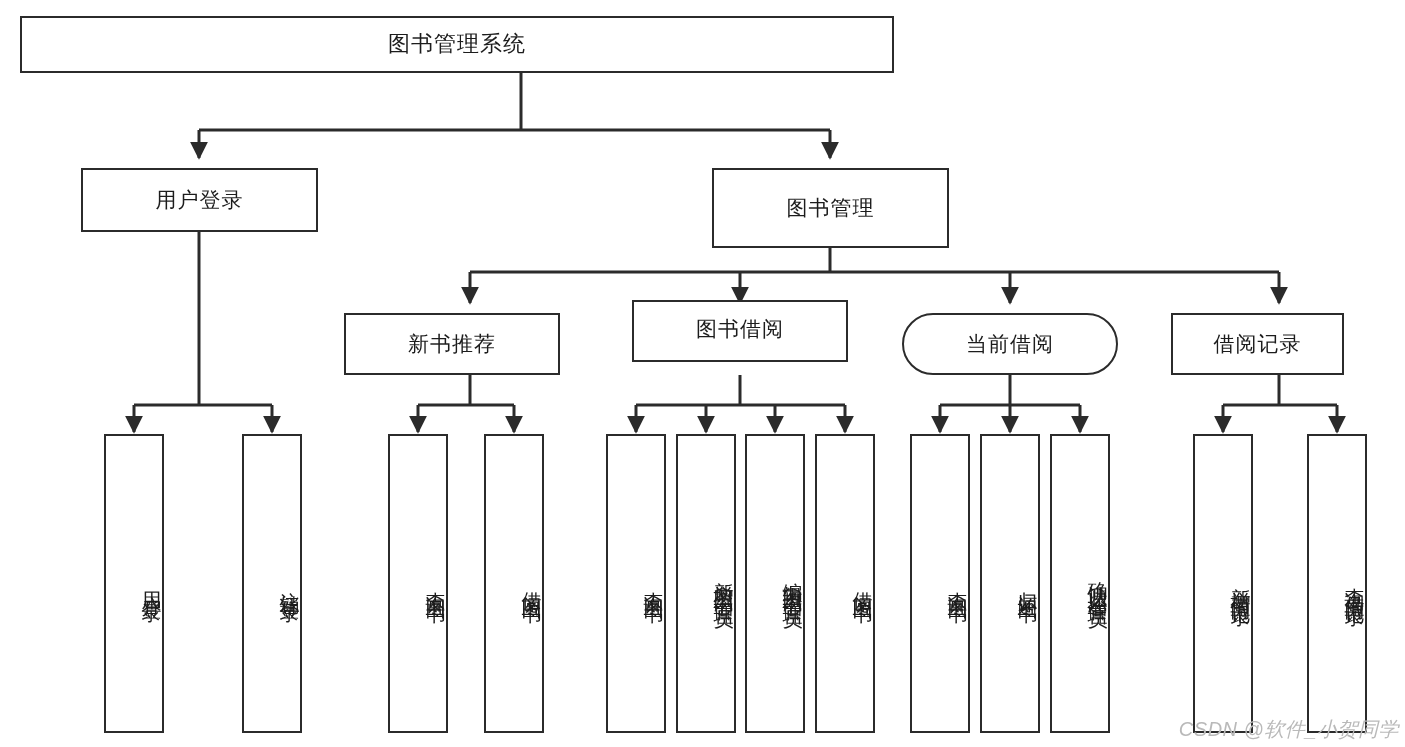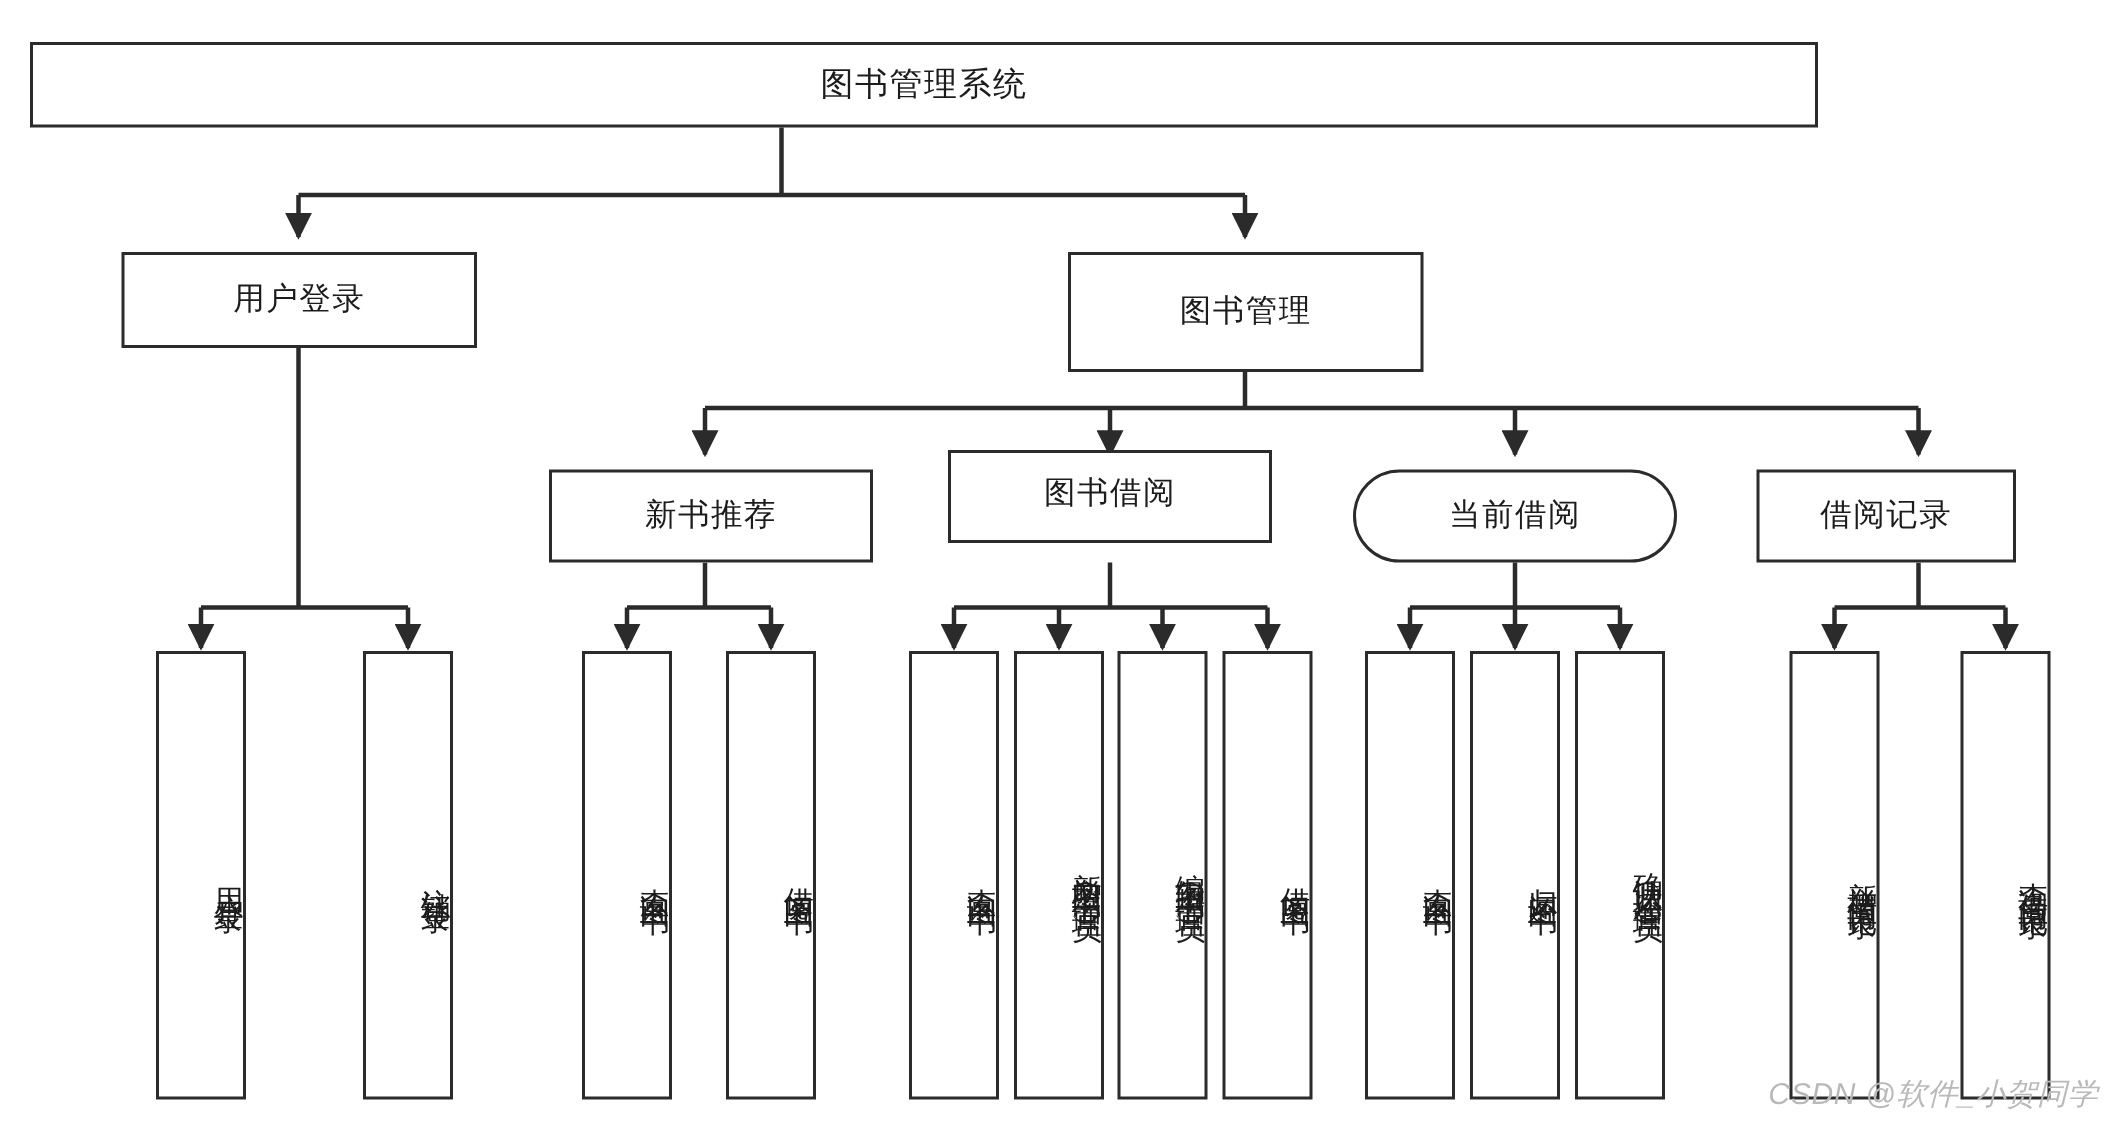--- a/index.html
+++ b/index.html
@@ -123,32 +123,32 @@
       <path d="M 1010 405 L 1010 432" marker-end="url(#arrow)"></path>
       <path d="M 1080 405 L 1080 432" marker-end="url(#arrow)"></path>
 
       <path d="M 1279 375 L 1279 405"></path>
       <path d="M 1223 405 L 1337 405"></path>
       <path d="M 1223 405 L 1223 432" marker-end="url(#arrow)"></path>
       <path d="M 1337 405 L 1337 432" marker-end="url(#arrow)"></path>
     </g>
   </svg>
 
-  <div class="node horizontal root" style="left:20px; top:28px; width:1192px; height:57px;text-align:right;">
+  <div class="node horizontal root" style="left:20px; top:16px; width:874px; height:57px;text-align:right;">
     <span>图书管理系统</span>
   </div>
 
   <div class="node horizontal" style="left:81px; top:168px; width:237px; height:64px;">
     <span>用户登录</span>
   </div>
   <div class="node horizontal" style="left:712px; top:168px; width:237px; height:80px;">
     <span>图书管理</span>
   </div>
 
-  <div class="node horizontal" style="left:366px; top:313px; width:216px; height:62px;">
+  <div class="node horizontal" style="left:344px; top:313px; width:216px; height:62px;">
     <span>新书推荐</span>
   </div>
   <div class="node horizontal" style="left:632px; top:300px; width:216px; height:62px;font-family:Liberation Mono, monospace;">
     <span>图书借阅</span>
   </div>
   <div class="node horizontal" style="left:902px; top:313px; width:216px; height:62px;border-radius:31px;">
     <span>当前借阅</span>
   </div>
   <div class="node horizontal" style="left:1171px; top:313px; width:173px; height:62px;">
     <span>借阅记录</span>

